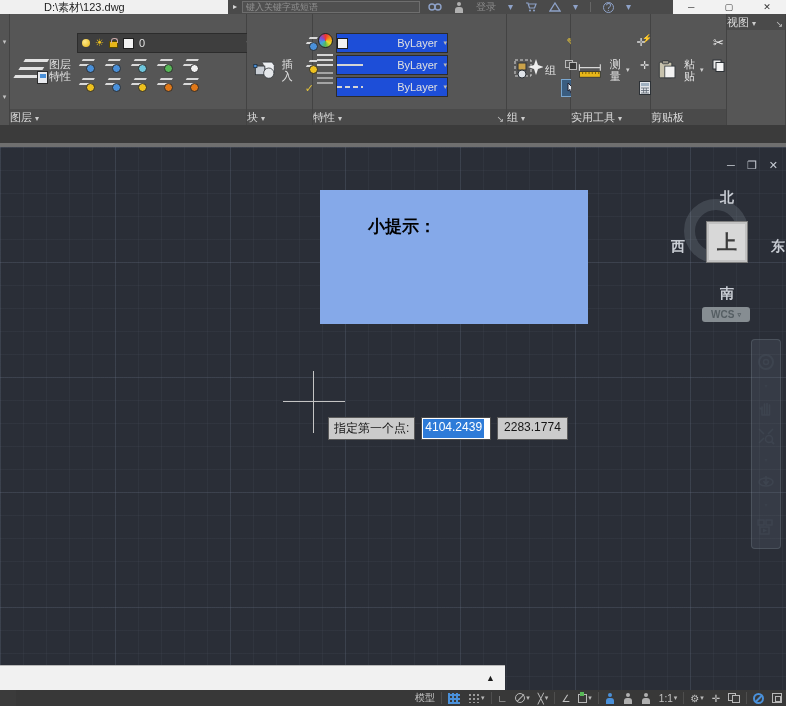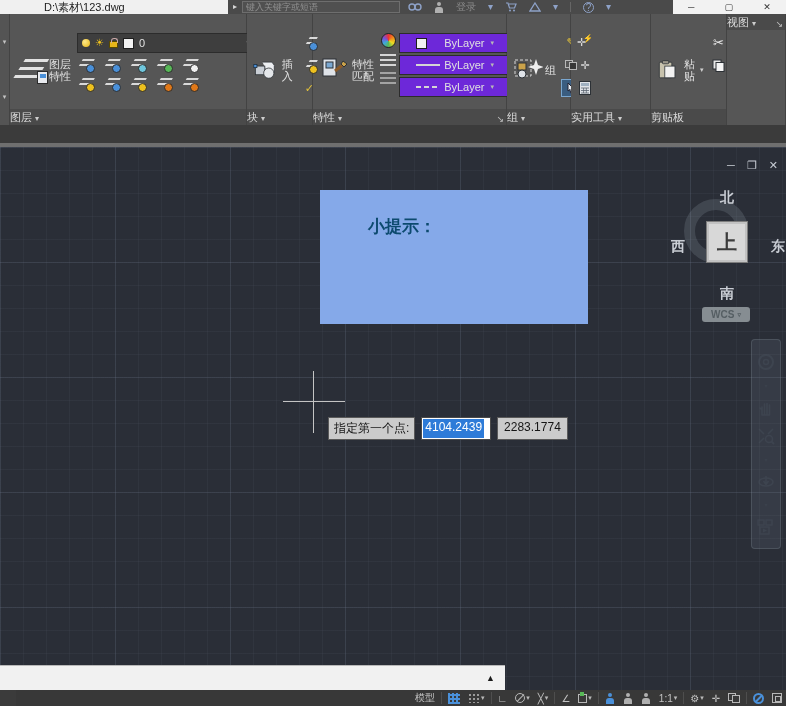--- a/index.html
+++ b/index.html
@@ -4,21 +4,21 @@
 <style>
   * { margin:0; padding:0; box-sizing:border-box; }
   html,body { width:786px; height:706px; overflow:hidden; }
   body { font-family:"Liberation Sans", sans-serif; }
   #root { position:relative; width:786px; height:706px; background:#3b3b3b; overflow:hidden; }
 
   
   .titlebar { position:absolute; left:0; top:0; width:786px; height:14px; background:#4a4a4a; display:flex; align-items:stretch; }
   .filetab { width:228px; background:#f0f0f0; color:#1c1c1c; font-size:11px; line-height:14px; padding-left:44px; white-space:nowrap; overflow:hidden; }
   .tab-expander { width:14px; color:#d8d8d8; font-size:8px; line-height:14px; text-align:center; }
-  .searchbox { width:158px; height:12px; margin-top:1px; background:#505050; border:1px solid #6e6e6e; color:#8f8f8f; font-size:9px; line-height:10px; padding:0 3px; white-space:nowrap; overflow:hidden; }
+  .searchbox { width:178px; height:12px; margin-top:1px; background:#505050; border:1px solid #6e6e6e; color:#8f8f8f; font-size:9px; line-height:10px; padding:0 3px; white-space:nowrap; overflow:hidden; }
   .tb-icons { display:flex; align-items:center; gap:12px; padding-left:8px; color:#9fb0cc; }
   .tb-glyph { font-size:10px; line-height:14px; color:#8ea2c8; }
   .login-lbl { color:#8a8a8a; font-size:10px; }
   .tb-sep { width:1px; height:10px; background:#666; }
   .winctrl { margin-left:auto; width:113px; background:#f2f2f2; display:flex; align-items:center; justify-content:space-around; color:#333; font-size:9px; }
 
   
   .ribbon { position:absolute; left:0; top:14px; width:786px; height:111px; background:#545454; display:flex; }
   .panel { display:flex; flex-direction:column; border-right:1px solid #434343; background:#565656; }
   .panel-body { flex:1; display:flex; padding:19px 3px 2px 4px; gap:3px; }
@@ -46,21 +46,21 @@
   .bulb { width:8px; height:8px; border-radius:50%; background:radial-gradient(circle at 35% 35%, #ffe98a, #e8b614); }
   .sun { color:#eec11e; font-size:10px; line-height:10px; }
   .minilock { width:9px; height:7px; background:#e8b71a; border:1px solid #5a4a00; position:relative; margin-top:3px; }
   .minilock::before { content:""; position:absolute; left:1px; top:-4px; width:5px; height:4px; border:1px solid #caa; border-bottom:none; border-radius:3px 3px 0 0; }
   .swatch { width:11px; height:11px; background:#f2f2f2; border:1px solid #1e1e1e; }
   .combo-val { color:#e0e0e0; font-size:11px; flex:1; }
   .icon-grid { display:flex; gap:8px; }
 
   
   .prop-rows { display:flex; flex-direction:column; gap:2px; }
-  .prop-row { width:112px; height:20px; background:#6d28d9; border:1px solid #2c2c2c; display:flex; align-items:center; gap:4px; padding:0 16px; color:#e0e0e0; font-size:11px; }
+  .prop-row { width:112px; height:20px; background:#1d4ed8; border:1px solid #2c2c2c; display:flex; align-items:center; gap:4px; padding:0 0; color:#e0e0e0; font-size:11px; }
   .prop-row .val { flex:1; text-align:right; padding-right:2px; }
   .lineSolid { width:26px; height:2px; background:#d5d5d5; }
   .lineType { width:26px; height:2px; background:repeating-linear-gradient(90deg,#d5d5d5 0 5px,transparent 5px 8px); }
   .colorwheel { width:15px; height:15px; border-radius:50%; border:1px solid #222;
      background:conic-gradient(#e33,#ee8c1a,#eedc25,#57b857,#3fa7dc,#7a4fd8,#e33); }
   .threelines { width:16px; height:12px; background:repeating-linear-gradient(180deg,#d5d5d5 0 2px,transparent 2px 5px); }
   .threedash { width:16px; height:12px; background:repeating-linear-gradient(180deg,#bdbdbd 0 2px,transparent 2px 5px); opacity:.75; }
   .mini-col { display:flex; flex-direction:column; justify-content:flex-start; gap:5px; align-items:center; }
   .mini-btn { width:20px; height:18px; display:flex; align-items:center; justify-content:center; color:#ddd; font-size:11px; }
   .mini-btn.active { background:#3a5d80; border:1px solid #7aa7d0; }
@@ -74,21 +74,21 @@
 
   
   .canvas { position:absolute; left:0; top:147px; width:786px; height:543px; background-color:#2a2e37;
     background-image:
       linear-gradient(rgba(160,175,205,0.10) 1px, transparent 1px),
       linear-gradient(90deg, rgba(160,175,205,0.10) 1px, transparent 1px),
       linear-gradient(rgba(160,175,205,0.05) 1px, transparent 1px),
       linear-gradient(90deg, rgba(160,175,205,0.05) 1px, transparent 1px);
     background-size:115px 115px,115px 115px,23px 23px,23px 23px; overflow:hidden; }
   .docctrl { position:absolute; top:12px; right:8px; display:flex; gap:12px; color:#c7ccd4; font-size:11px; }
-  .tipbox { position:absolute; left:320px; top:43px; width:268px; height:134px; background:#85a9e9; color:#0c4a6e; padding-top:25px; }
+  .tipbox { position:absolute; left:320px; top:43px; width:268px; height:134px; background:#85a9e9; color:#000000; padding-top:25px; }
   .tip-title { font-size:17px; font-weight:bold; padding-left:48px; }
   .tip-body { font-size:17px; font-weight:bold; padding-left:88px; margin-top:15px; }
 
   .viewcube { position:absolute; left:675px; top:42px; width:104px; height:140px; font-weight:bold; }
   .vc-ring { position:absolute; left:9px; top:10px; width:64px; height:64px; border:11px solid rgba(195,205,220,0.15); border-radius:50%; }
   .vc-n { position:absolute; left:0; right:0; top:0; text-align:center; color:#c9cdd4; font-size:14px; }
   .vc-s { position:absolute; left:0; right:0; top:96px; text-align:center; color:#c9cdd4; font-size:14px; }
   .vc-w { position:absolute; left:-4px; top:49px; color:#c9cdd4; font-size:14px; }
   .vc-e { position:absolute; right:-6px; top:49px; color:#c9cdd4; font-size:14px; }
   .vc-face { position:absolute; left:31px; top:32px; width:42px; height:42px; background:#d8d8d8; border:1px solid #7d7d7d;
@@ -246,29 +246,20 @@
           <span class="mini-btn" style="color:#e3c23a;">✓<span class="sb-chev">▾</span></span>
         </div>
       </div>
       <div class="panel-label">
         <span>块</span> <span class="chev">▾</span>
       </div>
     </div>
 
     <div class="panel" style="width:194px">
       <div class="panel-body">
-        <div class="bigbtn">
-          <svg class="ric" width="30" height="26" viewBox="0 0 30 26">
-            <rect x="4" y="2" width="13" height="17" fill="#dfe3e8" stroke="#2c3136"></rect>
-            <rect x="7" y="5" width="7" height="6" fill="#7aa7d0" stroke="#2c3136"></rect>
-            <path d="M16 14 L26 6" stroke="#8a5a28" stroke-width="3"></path>
-            <path d="M24 4 l4 3 -3 3 -3-3 z" fill="#caa24a" stroke="#2c3136"></path>
-          </svg>
-          <span class="cjk2">特性匹配</span>
-        </div>
         <div class="mini-col" style="gap:6px">
           <span class="colorwheel"></span>
           <span class="threelines"></span>
           <span class="threedash"></span>
         </div>
         <div class="prop-rows">
           <div class="prop-row">
             <span class="swatch"></span>
             <span class="val">ByLayer</span>
             <span class="sb-chev">▾</span>
@@ -314,20 +305,29 @@
           </span>
         </div>
       </div>
       <div class="panel-label">
         <span>组</span> <span class="chev">▾</span>
       </div>
     </div>
 
     <div class="panel" style="width:80px">
       <div class="panel-body">
+        <div class="bigbtn">
+          <svg class="ric" width="34" height="24" viewBox="0 0 34 24">
+            <path d="M3 5 v8 M3 9 h26 M29 5 v8" stroke="#d8d8d8" stroke-width="1.4" fill="none"></path>
+            <rect x="3" y="14" width="26" height="7" fill="#e8b71a" stroke="#2c3136"></rect>
+            <path d="M7 14 v3 M11 14 v3 M15 14 v3 M19 14 v3 M23 14 v3 M27 14 v3" stroke="#6a5200" stroke-width="1"></path>
+          </svg>
+          <span>测量</span>
+          <span class="bb-chev">▾</span>
+        </div>
         <div class="mini-col">
           <span class="mini-btn" style="color:#d8d8d8;">✛<span style="color:#e8b71a;font-size:8px;margin-left:-3px;margin-top:-8px;">⚡</span></span>
           <span class="mini-btn" style="color:#d8d8d8;">✛</span>
           <span class="mini-btn">
             <svg width="12" height="14" viewBox="0 0 12 14">
               <rect x="0.5" y="0.5" width="11" height="13" fill="#dfe3e8" stroke="#2c3136"></rect>
               <rect x="2" y="2" width="8" height="3" fill="#9fb0c0"></rect>
               <path d="M2 7 h8 M2 9.5 h8 M2 12 h8 M4.6 7 v5 M7.3 7 v5" stroke="#5a6570" stroke-width="0.8"></path>
             </svg>
           </span>

